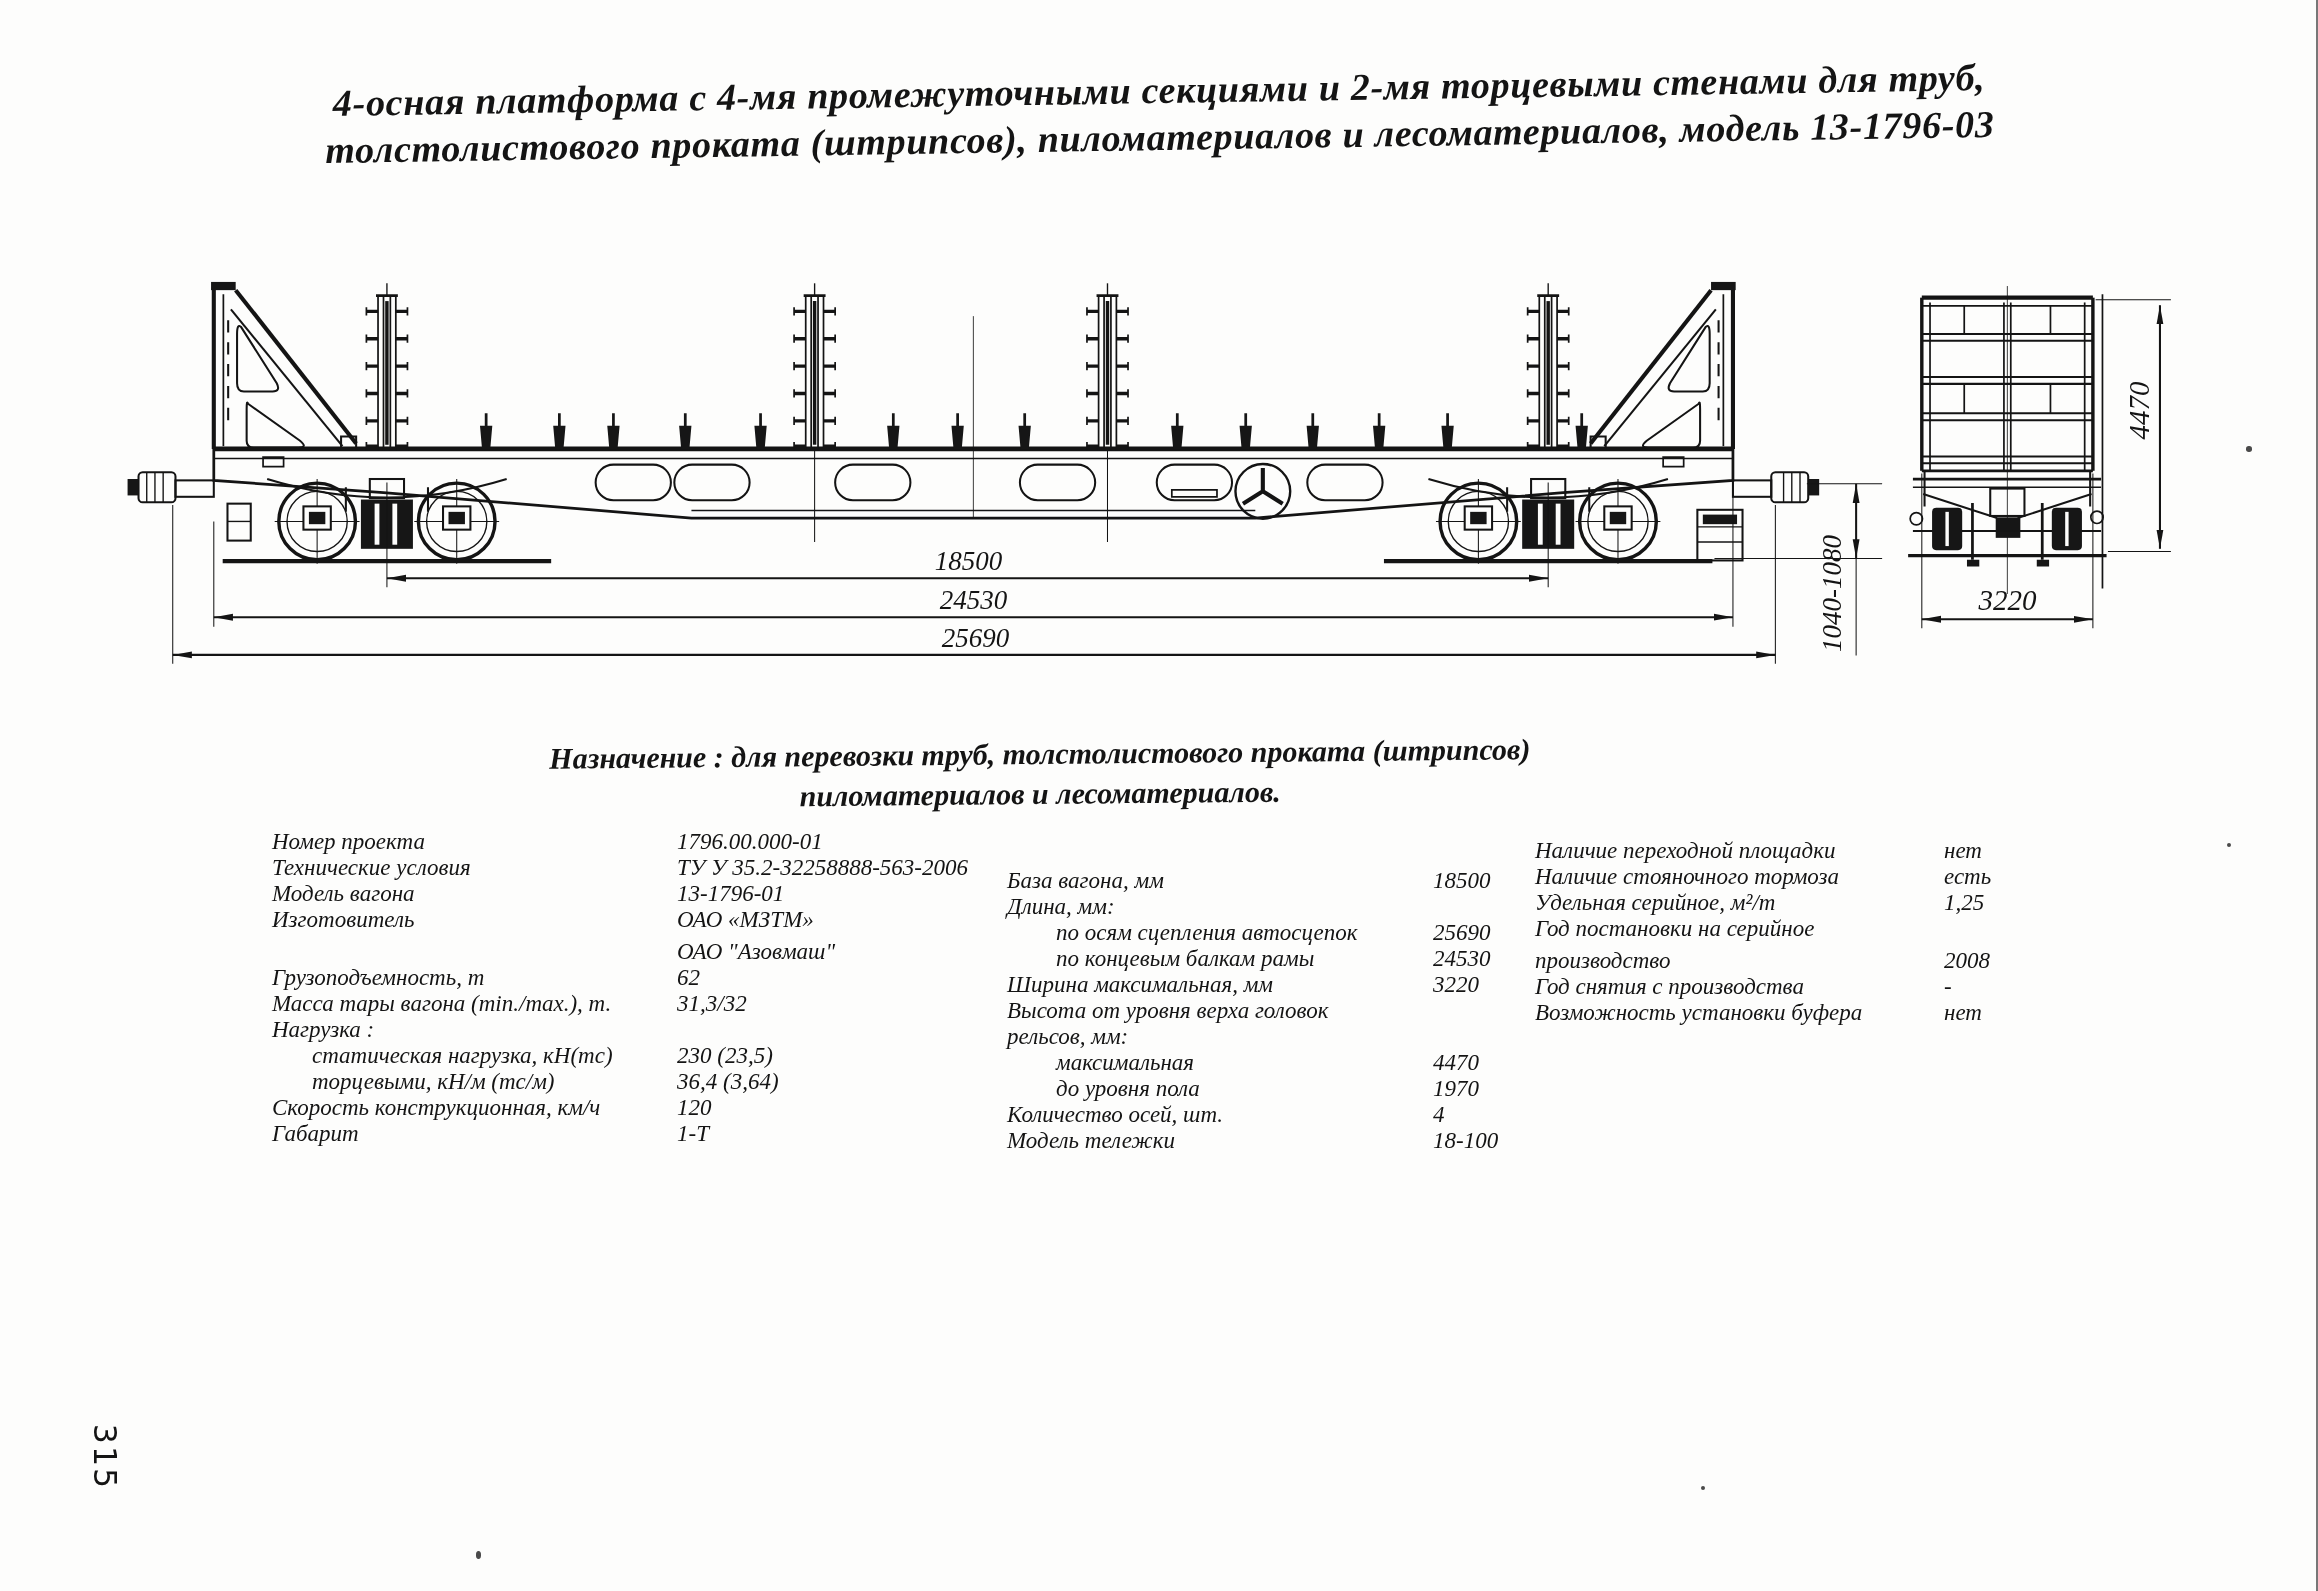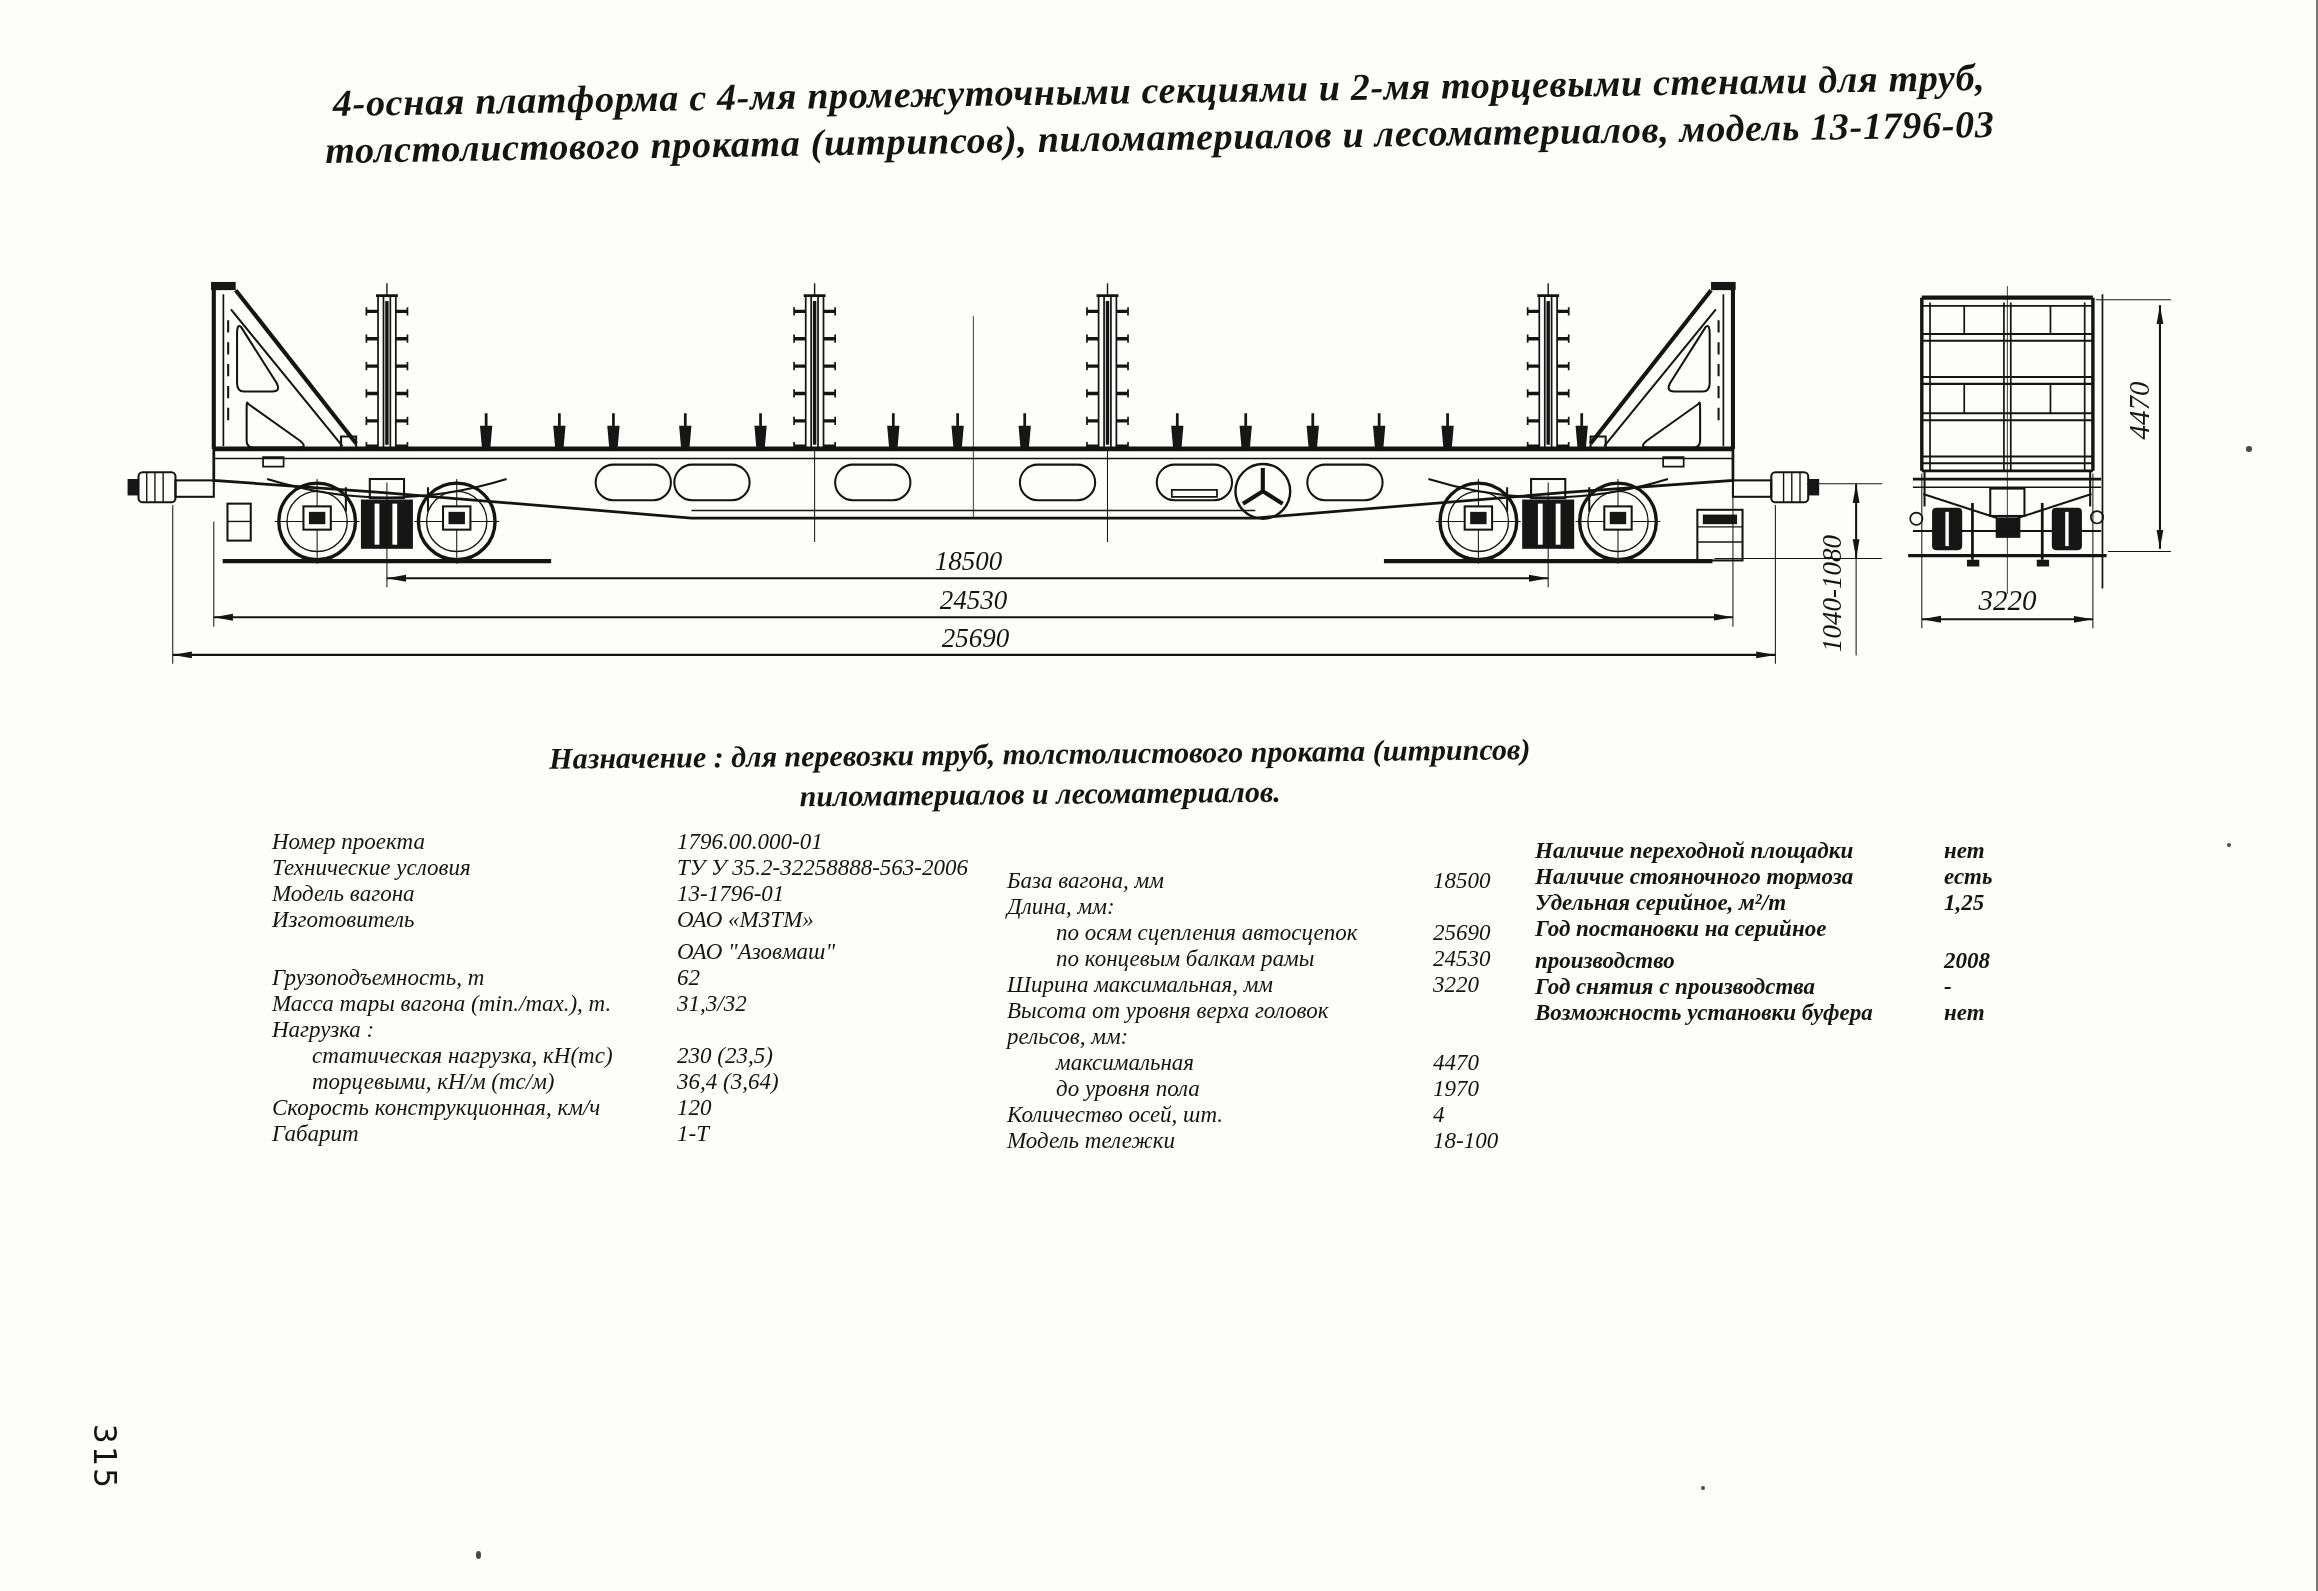--- a/index.html
+++ b/index.html
@@ -20,21 +20,21 @@
     transform:rotate(-0.55deg);
   }
   .dim-label{
     position:absolute;font-style:italic;font-size:27px;text-align:center;
     white-space:nowrap;
   }
   .dim-rot{transform:rotate(-90deg);}
   .spec-col{position:absolute;font-style:italic;font-size:23px;line-height:26px;}
   .spec-col.col-0{left:272px;top:829px;width:729px;}
   .spec-col.col-1{left:1007px;top:868px;width:534px;font-style:italic;}
-  .spec-col.col-2{left:1535px;top:838px;width:773px;font-weight:bold;}
+  .spec-col.col-2{left:1535px;top:838px;width:773px;}
   .spec-row{position:relative;height:26px;white-space:nowrap;}
   .spec-row.gap{margin-top:5.5px;}
   .spec-label{display:inline-block;}
   .spec-row.indent .spec-label{padding-left:40px;text-align:right;}
   .col-1 .spec-row.indent .spec-label{padding-left:49px;}
   .spec-value{position:absolute;top:0;white-space:nowrap;}
   .col-0 .spec-value{left:405px;}
   .col-1 .spec-value{left:426px;}
   .col-2 .spec-value{left:409px;}
   .page-num{

